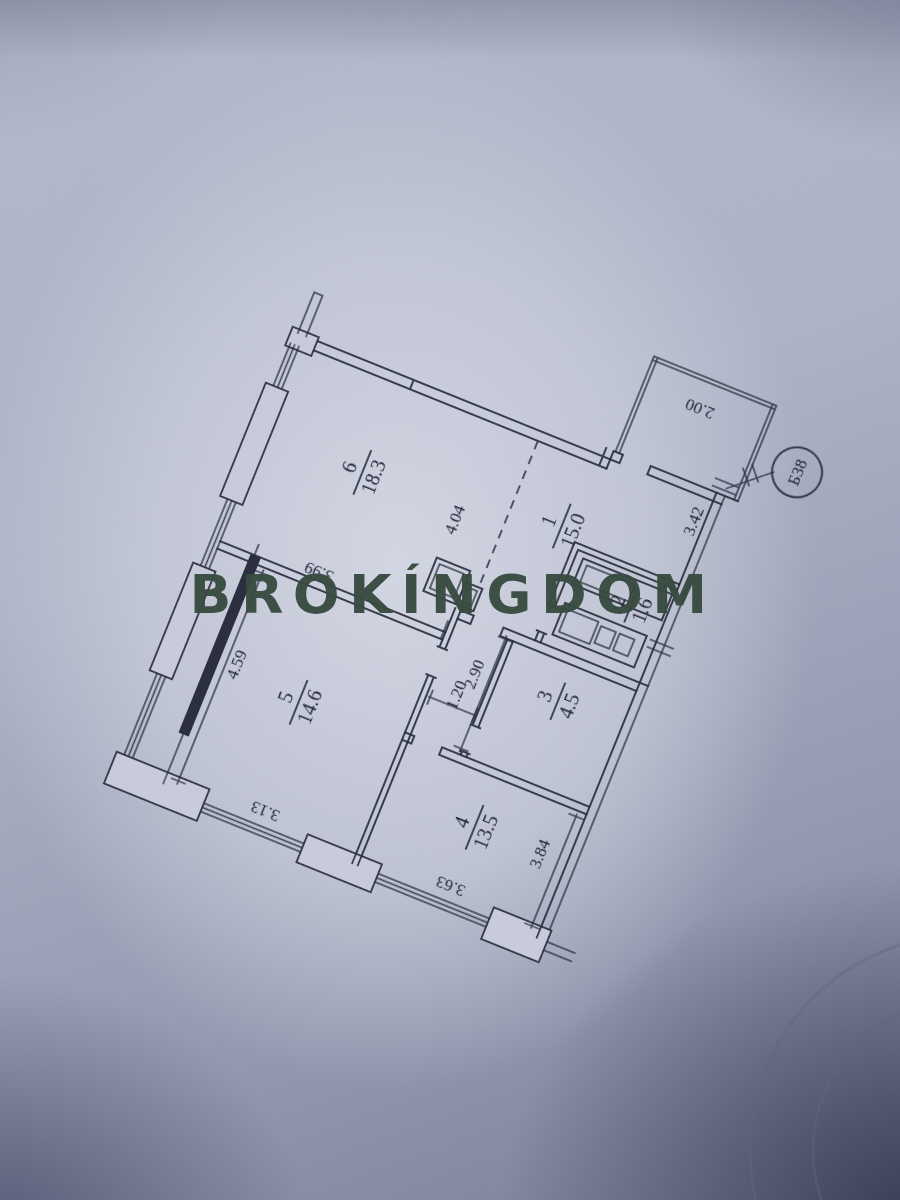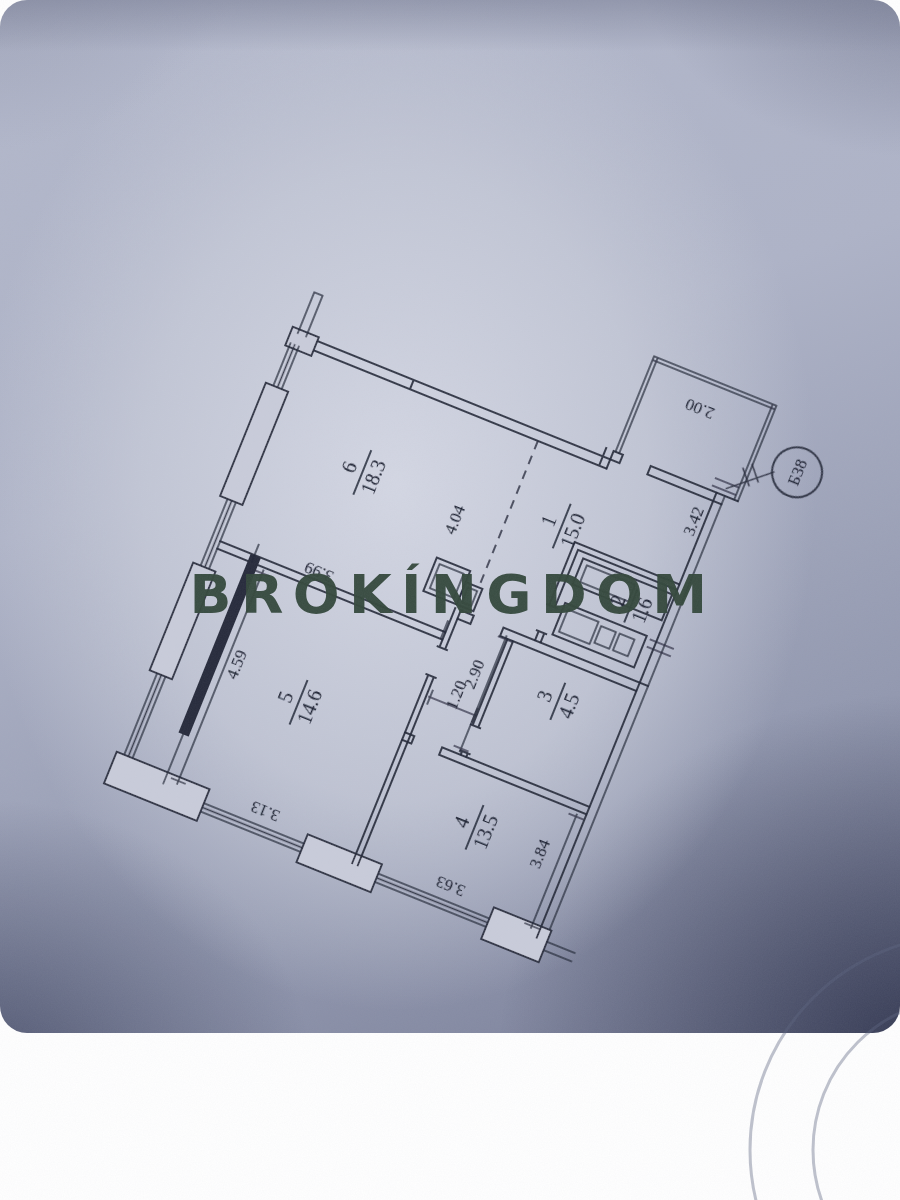--- a/index.html
+++ b/index.html
@@ -1,27 +1,26 @@
 <!DOCTYPE html>
 <html><head>
 <meta charset="utf-8">
 <style>
   html,body{margin:0;padding:0;}
   body{width:900px;height:1200px;overflow:hidden;font-family:"Liberation Serif",serif;}
   .photo{
-    position:relative;width:900px;height:1033px;
+    position:relative;width:900px;height:1200px;
     background:
       linear-gradient(rgba(120,125,148,.55), rgba(120,125,148,0) 5%),
       radial-gradient(ellipse 560px 700px at 44% 47%, rgba(214,217,229,.95) 0%, rgba(198,202,216,.85) 45%, rgba(198,202,216,0) 75%),
       radial-gradient(ellipse 700px 600px at 102% 102%, rgba(42,47,72,.88), rgba(42,47,72,0) 60%),
       radial-gradient(ellipse 600px 500px at -2% 104%, rgba(52,58,86,.7), rgba(52,58,86,0) 55%),
       radial-gradient(ellipse 600px 400px at 104% -4%, rgba(92,97,122,.55), rgba(92,97,122,0) 50%),
       radial-gradient(ellipse 500px 350px at -4% -4%, rgba(130,135,158,.45), rgba(130,135,158,0) 55%),
       linear-gradient(160deg, #b3b8cb 0%, #aeb3c7 40%, #9298af 75%, #787d97 100%);
-    border-radius: 27px;
   }
   svg{position:absolute;left:0;top:0;}
   .ink{stroke:#242838;stroke-opacity:.9;fill:none;stroke-width:2;stroke-linecap:square;}
   .thin{stroke-width:1.5;}
   .pier{fill:#c9ccda;stroke:#242838;stroke-opacity:.9;stroke-width:2;}
   .solidwall{fill:#272b3b;}
   .dash{stroke:#242838;stroke-opacity:.85;stroke-width:1.8;stroke-dasharray:9 7;fill:none;}
   .tick{stroke:#242838;stroke-opacity:.85;stroke-width:1.6;fill:none;}
   text.dim{font-family:"Liberation Serif",serif;font-size:17px;fill:#1c2030;}
   text.roomnum,text.roomarea{font-family:"Liberation Serif",serif;font-size:20px;fill:#1c2030;}

